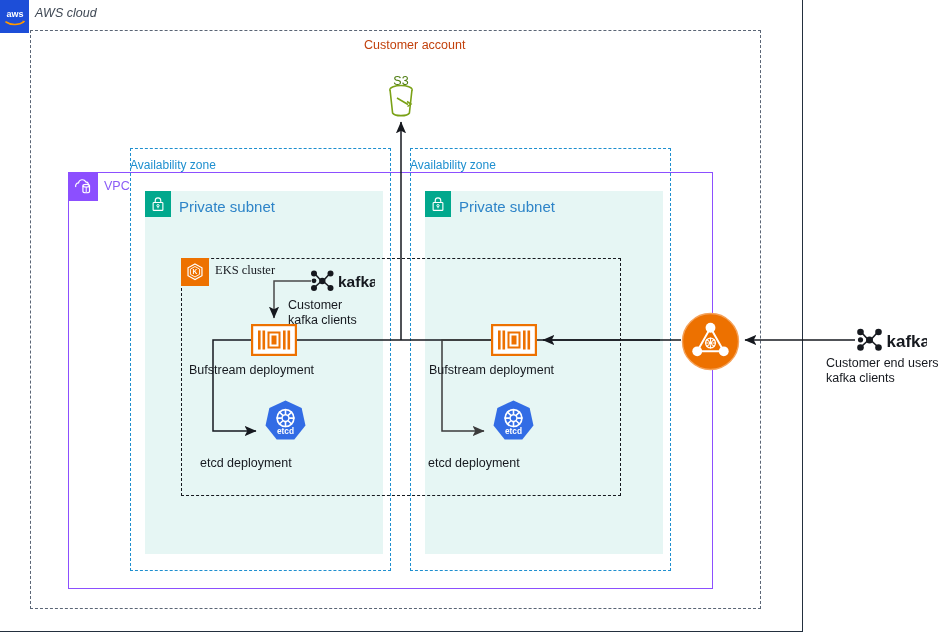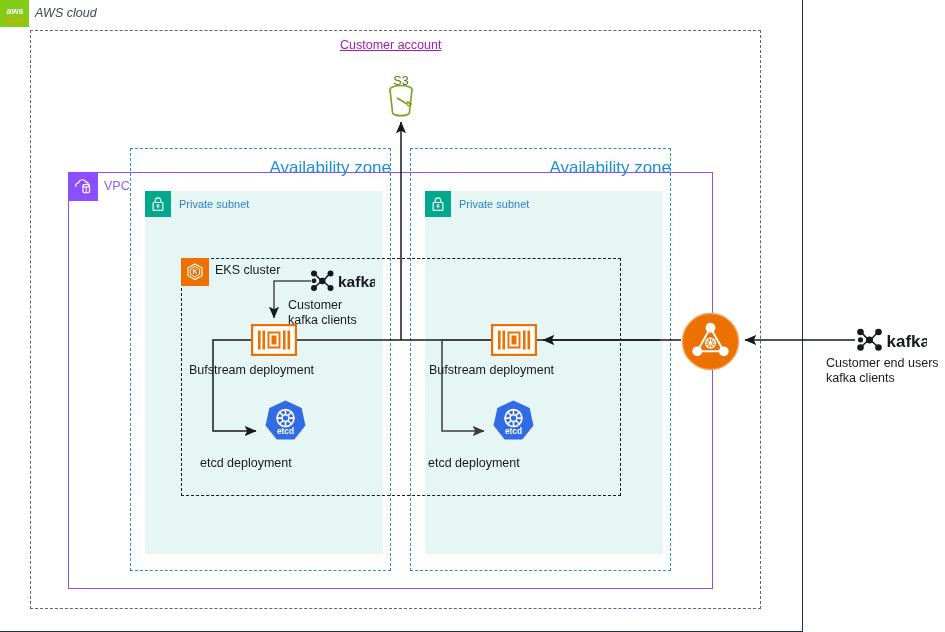--- a/index.html
+++ b/index.html
@@ -16,38 +16,38 @@
   }
   .abs { position: absolute; }
 
   
   #aws-cloud-box {
     left: 0; top: 0; width: 803px; height: 632px;
     border: 1px solid #232F3E;
     border-left: none; border-top: none;
   }
   #aws-logo-badge {
-    left: 0; top: 0; width: 29px; height: 27px;
-    background: #84cc16;
+    left: 0; top: 0; width: 29px; height: 33px;
+    background: #1d4ed8;
     display: flex; align-items: center; justify-content: center;
   }
   #aws-logo-badge svg { display:block; }
   #aws-cloud-label {
     left: 35px; top: 6px;
     font-size: 12.5px; color: #3F4854; white-space: nowrap; font-style: italic;
   }
 
   
   #customer-account-box {
     left: 30px; top: 30px; width: 731px; height: 579px;
     border: 1.4px dashed #5A6575;
   }
   #customer-account-label {
-    left: 340px; top: 38px;
-    font-size: 12.5px; color: #a21caf; white-space: nowrap; text-decoration: underline;
+    left: 364px; top: 38px;
+    font-size: 12.5px; color: #c2410c; white-space: nowrap;
   }
 
   
   #vpc-box {
     left: 68px; top: 172px; width: 645px; height: 417px;
     border: 1.6px solid #8C4FFF;
   }
   #vpc-badge {
     left: 68px; top: 172px; width: 30px; height: 29px;
     background: #8C4FFF;
@@ -60,60 +60,60 @@
 
   
   .az-box {
     top: 148px; width: 261px; height: 423px;
     border: 1.5px dashed #1E8FCF;
   }
   #az-left-box  { left: 130px; }
   #az-right-box { left: 410px; }
   .az-label {
     top: 158px; width: 261px;
-    text-align: right;
-    font-size: 17px; color: #1E8FCF;
+    text-align: left;
+    font-size: 12px; color: #1E8FCF;
   }
   #az-left-label  { left: 130px; }
   #az-right-label { left: 410px; }
 
   
   .subnet-fill {
     top: 191px; width: 238px; height: 363px;
     background: #E6F6F4;
   }
   #subnet-left-fill  { left: 145px; }
   #subnet-right-fill { left: 425px; }
   .subnet-badge {
     top: 191px; width: 26px; height: 26px;
     background: #01A88D;
     display:flex; align-items:center; justify-content:center;
   }
   #subnet-left-badge  { left: 145px; }
   #subnet-right-badge { left: 425px; }
   .subnet-label {
     top: 198px;
-    font-size: 11px; color: #2D84C8; white-space: nowrap;
+    font-size: 15px; color: #2D84C8; white-space: nowrap;
   }
   #subnet-left-label  { left: 179px; }
   #subnet-right-label { left: 459px; }
 
   
   #eks-box {
     left: 181px; top: 258px; width: 440px; height: 238px;
     border: 1.3px dashed #16191F;
   }
   #eks-badge {
     left: 181px; top: 258px; width: 28px; height: 28px;
     background: #ED7100;
     display:flex; align-items:center; justify-content:center;
   }
   #eks-label {
     left: 215px; top: 263px;
-    font-size: 12.5px; color: #16191F; white-space: nowrap;
+    font-size: 12.5px; color: #16191F; white-space: nowrap; font-family: Liberation Serif, serif;
   }
 
   
   #wires { left: 0; top: 0; width: 945px; height: 632px; pointer-events: none; }
 
   
   .node-caption {
     font-size: 12.5px; color: #16191F;
     text-align: left; white-space: nowrap;
   }

